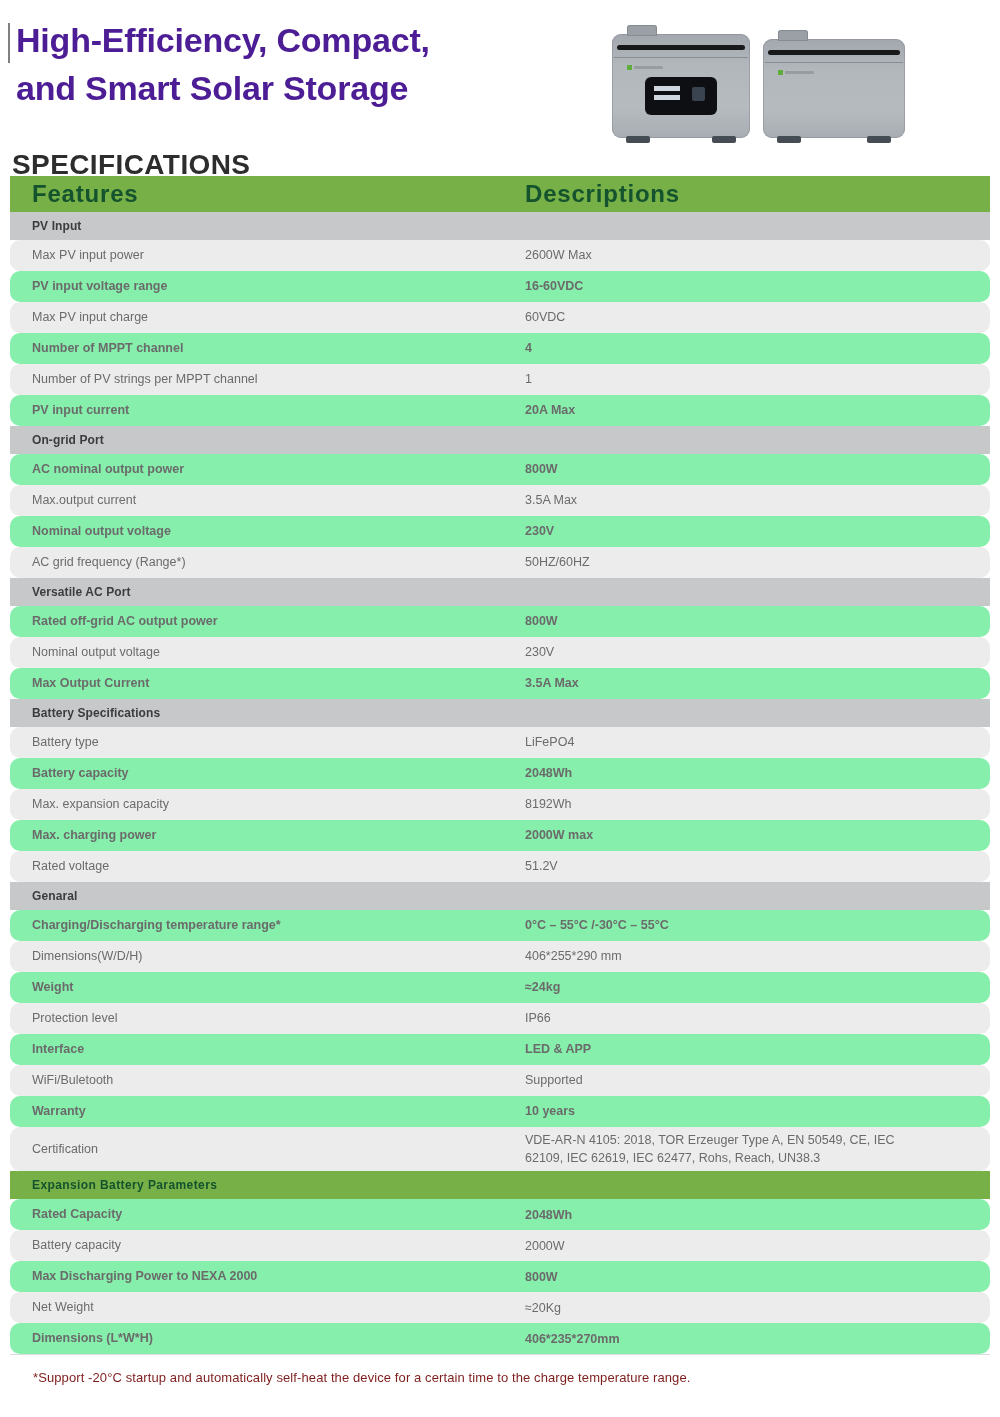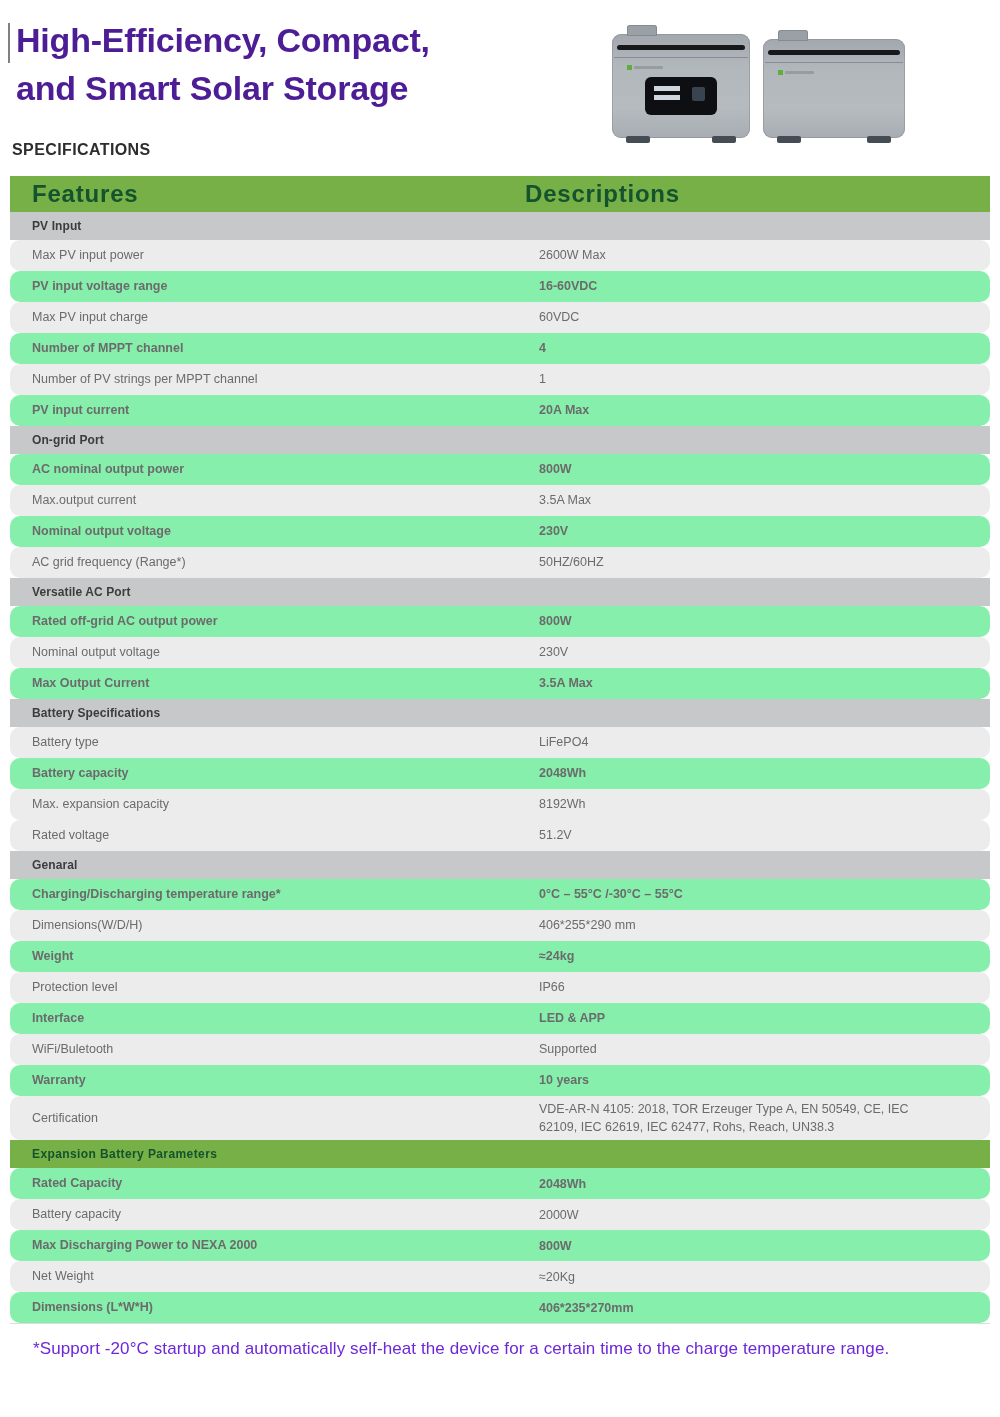--- a/index.html
+++ b/index.html
@@ -16,22 +16,22 @@
   .title-block { position: relative; padding-left: 6px; }
   .caret {
     position: absolute; left: -2px; top: 7px;
     width: 2px; height: 40px; background: #808080;
   }
   .title {
     font-size: 34px; font-weight: bold; color: #4c1d95;
     line-height: 1.42; letter-spacing: -0.2px;
   }
   .specs-heading {
-    margin-top: 28px; padding-left: 2px;
-    font-size: 16px; font-weight: bold; color: #2d2d2d;
+    margin-top: 36px; padding-left: 2px;
+    font-size: 28px; font-weight: bold; color: #2d2d2d;
     letter-spacing: 0.4px;
   }
 
   
   .devices {
     position: absolute; top: 24px; left: 612px; width: 302px; height: 114px;
     display: flex; align-items: flex-end; gap: 13px;
   }
   .device {
     position: relative; border-radius: 9px;
@@ -90,26 +90,26 @@
   .section-header.green {
     background: var(--green); color: #14532d; font-weight: 600; letter-spacing: 0.4px;
   }
   .spec-row {
     display: grid; grid-template-columns: 515px 1fr; align-items: center;
     min-height: 31px; font-size: 12.5px; color: #6b6b6b; border-radius: 10px;
   }
   .spec-row.shade-gray  { background: #ececec; }
   .spec-row.shade-white { background: #86efac; font-weight: bold; }
   .cell.label { padding: 4px 10px 4px 22px; line-height: 1.35; }
-  .cell.value { padding: 4px 60px 4px 0; line-height: 1.45; margin-left: 14px; }
+  .cell.value { padding: 4px 60px 4px 0; line-height: 1.45; }
 
   
   .footnote {
     margin: 15px 10px 0; padding-left: 23px;
-    font-size: 17px; color: #6d28d9; letter-spacing: 0.1px;
+    font-size: 13px; color: #7f1d1d; letter-spacing: 0.1px;
   }
 
   :root { --green: #76b047; }
 </style>
 </head>
 <body>
 
 <div class="header">
   <div class="title-block">
     <span class="caret"></span>
@@ -218,20 +218,24 @@
         <div class="cell value">LiFePO4</div>
       </div>
       <div class="spec-row shade-white">
         <div class="cell label">Battery capacity</div>
         <div class="cell value">2048Wh</div>
       </div>
       <div class="spec-row shade-gray">
         <div class="cell label">Max. expansion capacity</div>
         <div class="cell value">8192Wh</div>
       </div>
+      <div class="spec-row shade-white">
+        <div class="cell label">Max. charging power</div>
+        <div class="cell value">2000W max</div>
+      </div>
       <div class="spec-row shade-gray">
         <div class="cell label">Rated voltage</div>
         <div class="cell value">51.2V</div>
       </div>
       <div class="section-header">Genaral</div>
       <div class="spec-row shade-white">
         <div class="cell label">Charging/Discharging temperature range*</div>
         <div class="cell value">0°C – 55°C /-30°C – 55°C</div>
       </div>
       <div class="spec-row shade-gray">

